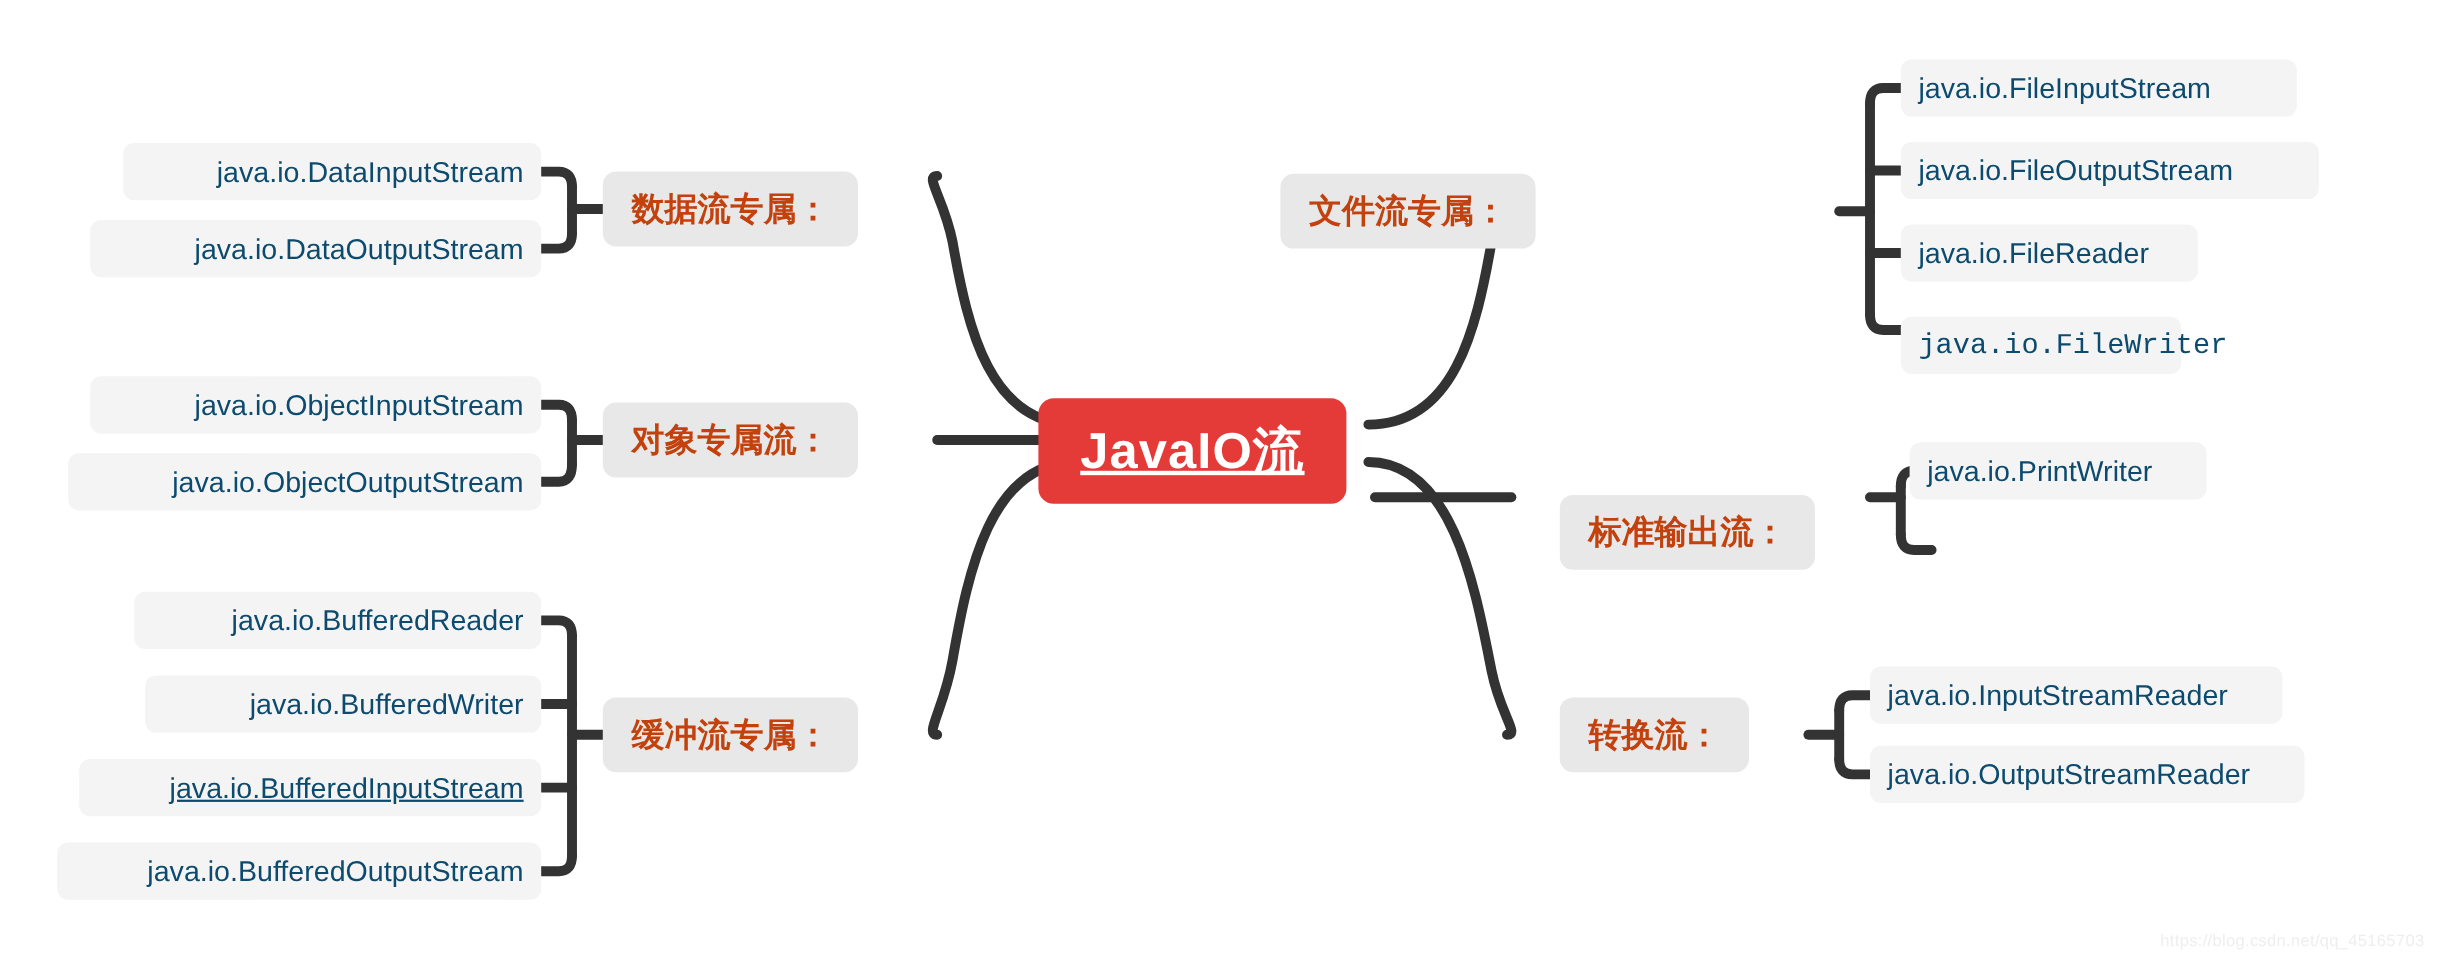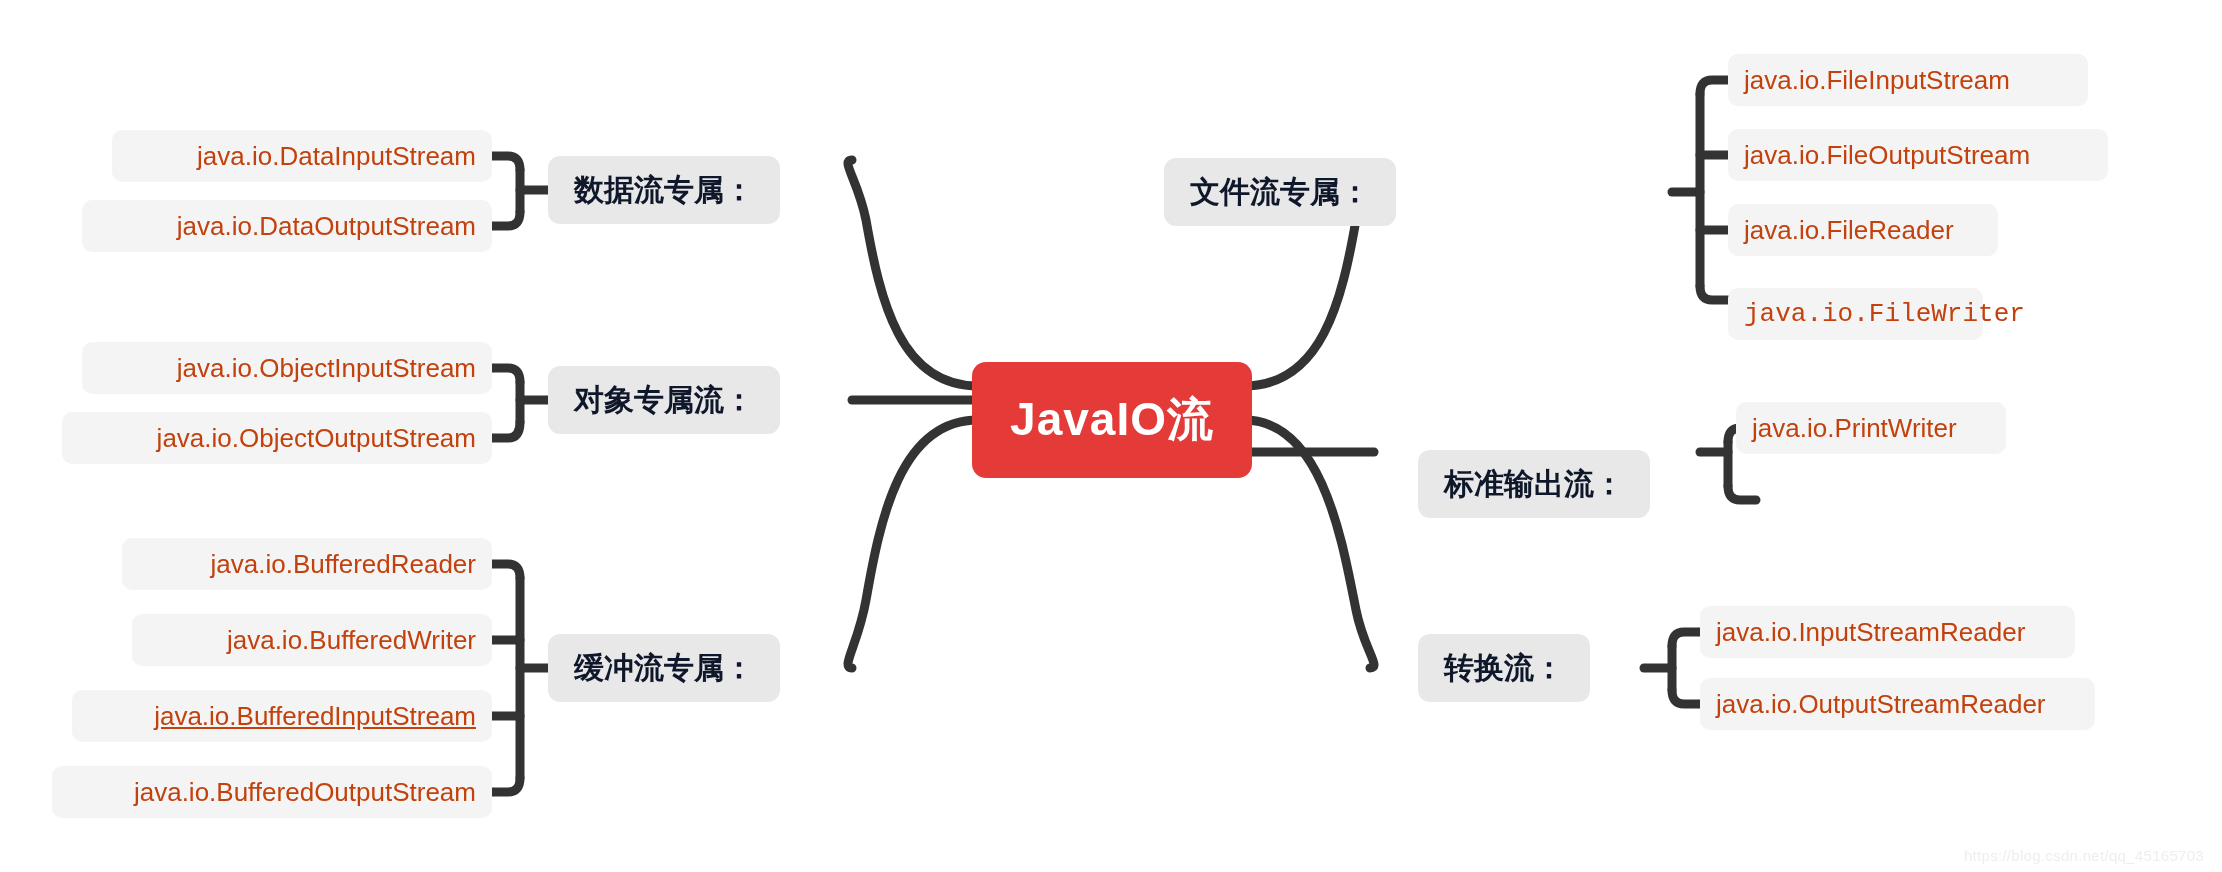--- a/index.html
+++ b/index.html
@@ -39,31 +39,31 @@
     border-radius: 14px;
     font-size: 46px;
     font-weight: 700;
     letter-spacing: 1px;
     justify-content: center;
     z-index: 5;
   }
   
   .branch {
     background: #e8e8e8;
-    color: #0f172a;
+    color: #c2410c;
     border-radius: 12px;
     font-size: 30px;
     font-weight: 700;
     padding: 0 26px;
     z-index: 4;
   }
   
   .leaf {
     background: #f4f4f4;
-    color: #c2410c;
+    color: #0c4a6e;
     border-radius: 10px;
     font-size: 26px;
     font-weight: 400;
     padding: 0 16px;
     z-index: 3;
   }
   .leaf.right-side { justify-content: flex-start; }
   .leaf.left-side  { justify-content: flex-end; }
   .watermark {
     position: absolute;
@@ -127,21 +127,21 @@
       <path d="M 1756 428 L 1740 428 Q 1728 428 1728 442"></path>
       <path d="M 1756 500 L 1740 500 Q 1728 500 1728 486"></path>
 
       <path d="M 1644 668 L 1672 668"></path>
       <path d="M 1672 646 L 1672 690"></path>
       <path d="M 1700 632 L 1684 632 Q 1672 632 1672 646"></path>
       <path d="M 1700 704 L 1684 704 Q 1672 704 1672 690"></path>
     </g>
   </svg>
 
-  <div class="node root" style="left:972px; top:362px; width:280px; height:116px;">JavaIO流</div>
+  <div class="node root" style="left:944px; top:362px; width:280px; height:96px;text-decoration:underline;">JavaIO流</div>
 
   <div class="node branch" style="left:548px; top:156px; height:68px;">数据流专属：</div>
 
   <div class="node branch" style="left:548px; top:366px; height:68px;">对象专属流：</div>
 
   <div class="node branch" style="left:548px; top:634px; height:68px;">缓冲流专属：</div>
 
   <div class="node branch" style="left:1418px; top:158px; height:68px; transform:translateX(-254px);">文件流专属：</div>
 
   <div class="node branch" style="left:1700px; top:418px; height:68px; transform:translateX(-282px);margin-top:32px;">标准输出流：</div>

